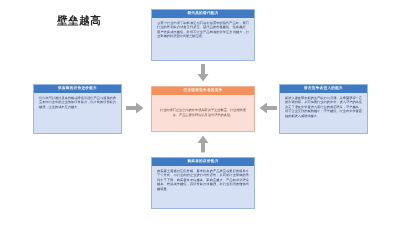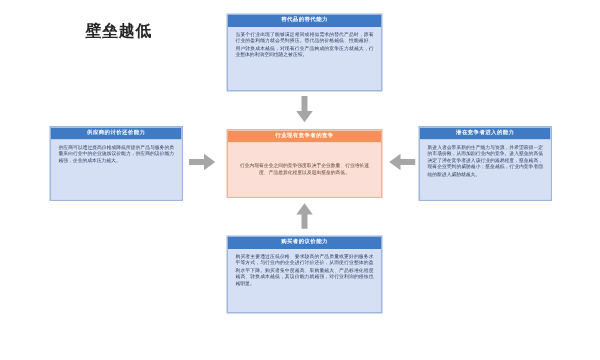--- a/index.html
+++ b/index.html
@@ -97,21 +97,21 @@
   #arrow-top    { left: 197px; top: 64px; }
   #arrow-bottom { left: 197px; top: 135px; }
   #arrow-left   { left: 126px; top: 102px; }
   #arrow-right  { left: 259px; top: 102px; }
 </style>
 </head>
 <body>
 
 <div class="canvas">
 
-  <div class="title">壁垒越低</div>
+  <div class="title">壁垒越高</div>
 
   <div class="box blue" id="box-top">
     <div class="box-header">替代品的替代能力</div>
     <div class="box-body">当某个行业出现了能够满足相同或相似需求的替代产品时，原有行业的盈利能力就会受到挤压。替代品的价格越低、性能越好、用户转换成本越低，对现有行业产品构成的竞争压力就越大，行业整体的利润空间也随之被压缩。</div>
   </div>
 
   <div class="box blue" id="box-left">
     <div class="box-header">供应商的讨价还价能力</div>
     <div class="box-body">供应商可以通过提高价格或降低所提供产品与服务的质量来向行业中的企业施加议价能力，供应商的议价能力越强，企业的成本压力越大。</div>
   </div>

